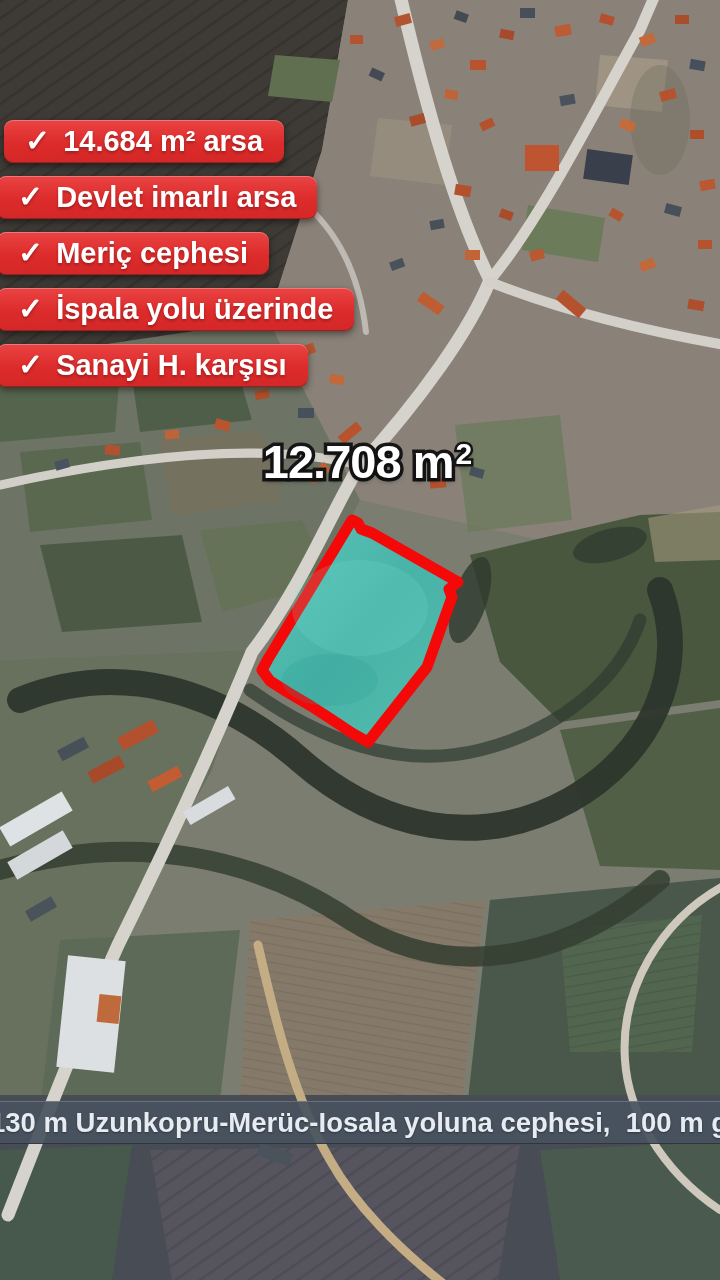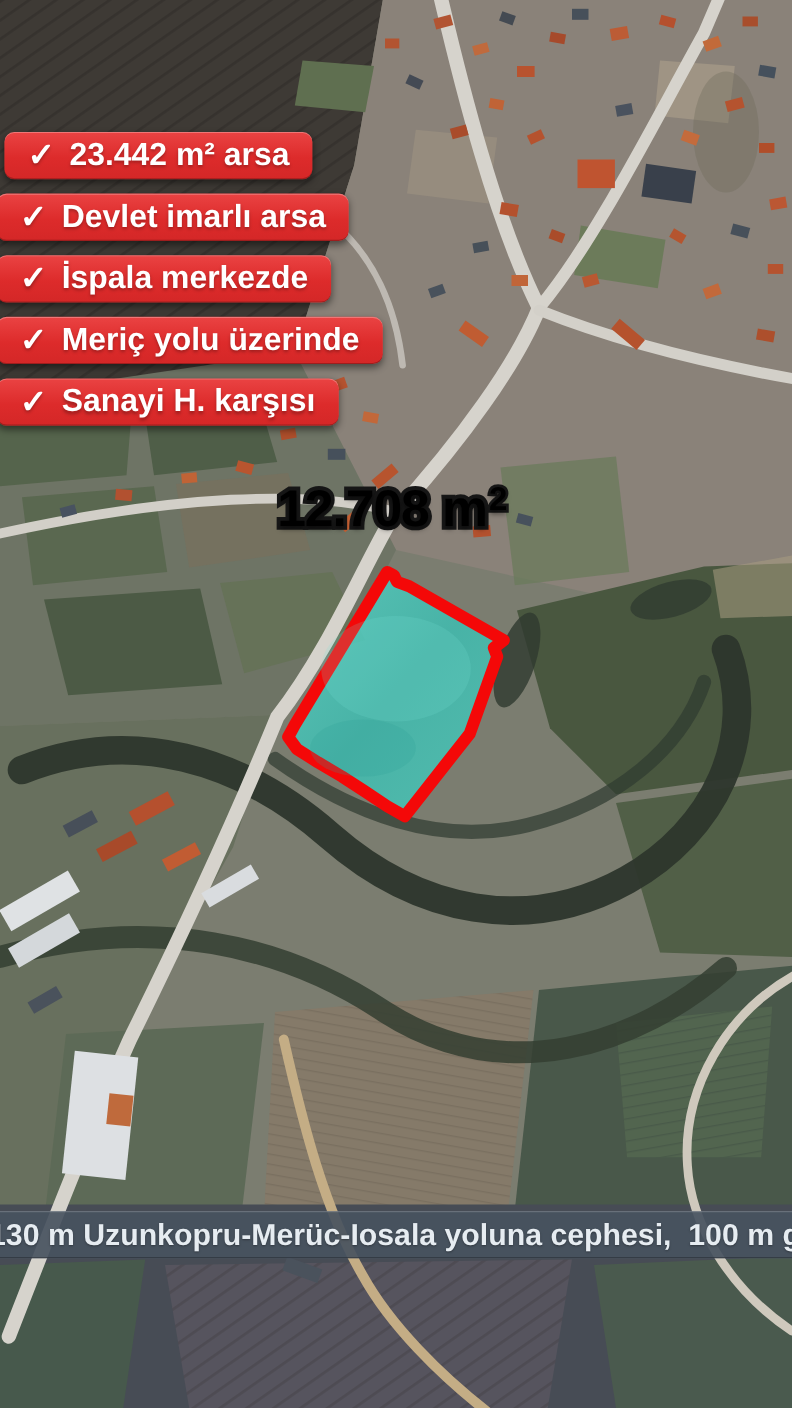--- a/index.html
+++ b/index.html
@@ -17,22 +17,22 @@
     background:linear-gradient(180deg,#ea4343 0%,#dd2b2b 55%,#d42727 100%);
     box-shadow:0 3px 7px rgba(0,0,0,.45), inset 0 1px 0 rgba(255,255,255,.28), inset 0 -1px 0 rgba(0,0,0,.25);
     color:#fff;font-weight:700;font-size:29px;white-space:nowrap;
     text-shadow:0 2px 3px rgba(0,0,0,.28);
   }
   .badge:first-child{margin-left:7px;}
   .badge .check{font-size:30px;font-weight:700;transform:translateY(-1px);}
 
   
   .area-label{
-    position:absolute;left:252px;top:434px;z-index:4;width:230px;
-    color:#000000;font-weight:700;font-size:47px;letter-spacing:-1px;white-space:nowrap;
+    position:absolute;left:252px;top:434px;z-index:4;width:230px;text-align:center;
+    color:#ffffff;font-weight:700;font-size:47px;letter-spacing:-1px;white-space:nowrap;
     -webkit-text-stroke:7px #171717;paint-order:stroke fill;
     text-shadow:0 3px 5px rgba(0,0,0,.5);
   }
   .area-label sup{font-size:30px;-webkit-text-stroke:5px #171717;paint-order:stroke fill;margin-left:2px;vertical-align:14px;}
 
   
   .bottom-bar{
     position:absolute;left:0;top:1101px;width:720px;height:43px;z-index:5;
     background:rgba(72,82,95,.92);
     box-shadow:inset 0 1px 0 rgba(255,255,255,.18), inset 0 -1px 0 rgba(0,0,0,.35);
@@ -188,33 +188,33 @@
     <g>
       <polygon points="352,520 358,523 361,529 372,533 458,582 449,589 452,597 427,667 368,742 352,733 331,719 311,706 289,693 270,681 262,670 268,659" fill="url(#plotfill)" fill-opacity=".85" stroke="#f40808" stroke-width="11" stroke-linejoin="round"></polygon>
       <ellipse cx="360" cy="608" rx="68" ry="48" fill="#7ae6d8" opacity=".18"></ellipse>
       <ellipse cx="330" cy="680" rx="48" ry="26" fill="#2ea195" opacity=".22"></ellipse>
     </g>
   </svg>
 
   <div class="badges">
     <div class="badge">
       <span class="check">✓</span>
-      <span>23.442 m² arsa</span>
+      <span>14.684 m² arsa</span>
     </div>
     <div class="badge">
       <span class="check">✓</span>
       <span>Devlet imarlı arsa</span>
     </div>
     <div class="badge">
       <span class="check">✓</span>
-      <span>İspala merkezde</span>
-    </div>
-    <div class="badge">
-      <span class="check">✓</span>
-      <span>Meriç yolu üzerinde</span>
+      <span>Meriç cephesi</span>
+    </div>
+    <div class="badge">
+      <span class="check">✓</span>
+      <span>İspala yolu üzerinde</span>
     </div>
     <div class="badge">
       <span class="check">✓</span>
       <span>Sanayi H. karşısı</span>
     </div>
   </div>
 
   <div class="area-label">
     <span>12.708 m</span><sup>2</sup>
   </div>

